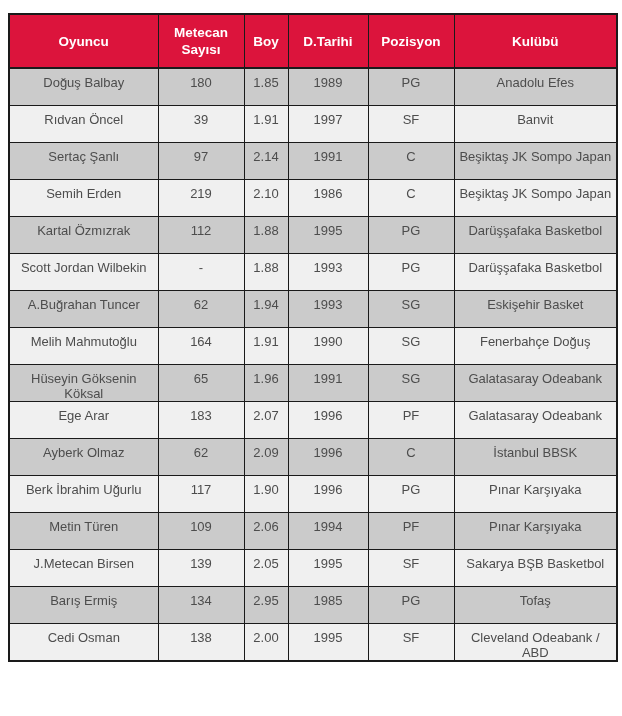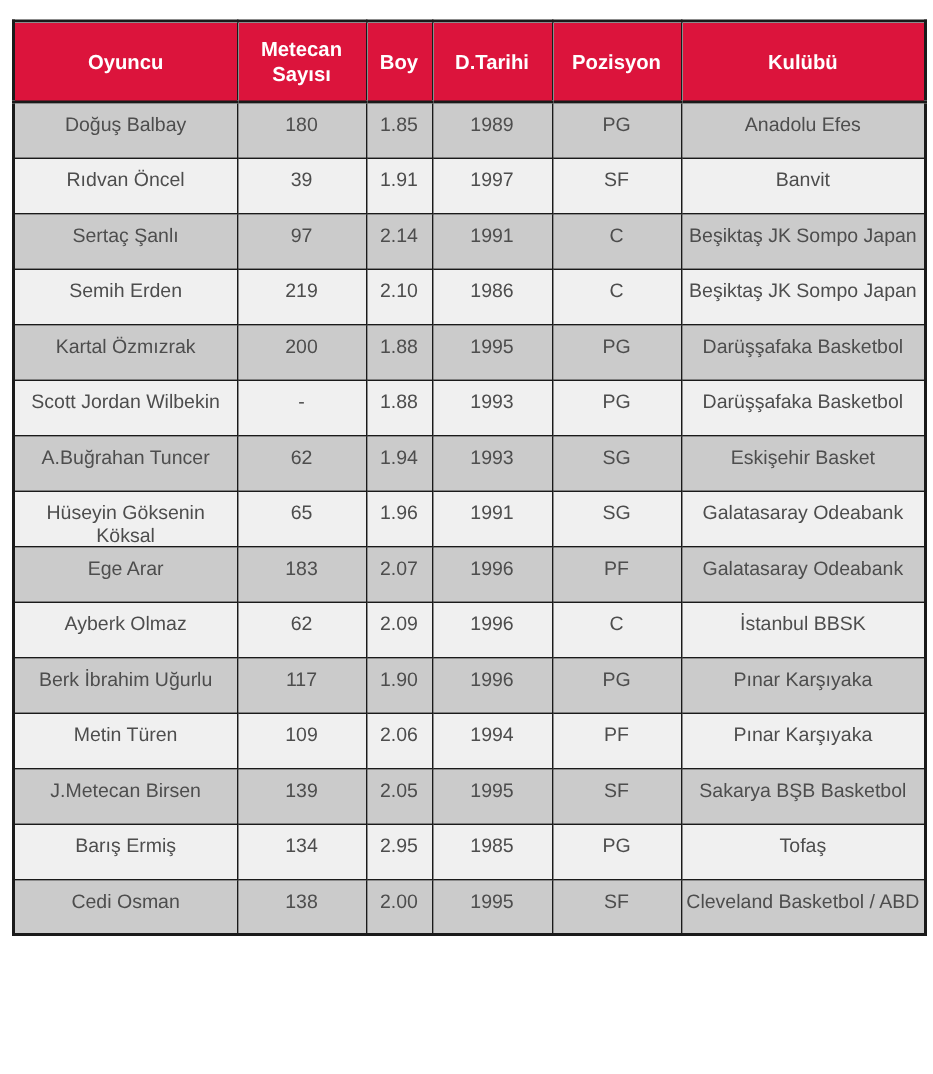--- a/index.html
+++ b/index.html
@@ -107,21 +107,21 @@
         <tr>
           <td>Semih Erden</td>
           <td>219</td>
           <td>2.10</td>
           <td>1986</td>
           <td>C</td>
           <td>Beşiktaş JK Sompo Japan</td>
         </tr>
         <tr>
           <td>Kartal Özmızrak</td>
-          <td>200</td>
+          <td>112</td>
           <td>1.88</td>
           <td>1995</td>
           <td>PG</td>
           <td>Darüşşafaka Basketbol</td>
         </tr>
         <tr>
           <td>Scott Jordan Wilbekin</td>
           <td>-</td>
           <td>1.88</td>
           <td>1993</td>
@@ -130,20 +130,28 @@
         </tr>
         <tr>
           <td>A.Buğrahan Tuncer</td>
           <td>62</td>
           <td>1.94</td>
           <td>1993</td>
           <td>SG</td>
           <td>Eskişehir Basket</td>
         </tr>
         <tr>
+          <td>Melih Mahmutoğlu</td>
+          <td>164</td>
+          <td>1.91</td>
+          <td>1990</td>
+          <td>SG</td>
+          <td>Fenerbahçe Doğuş</td>
+        </tr>
+        <tr>
           <td>Hüseyin Göksenin Köksal</td>
           <td>65</td>
           <td>1.96</td>
           <td>1991</td>
           <td>SG</td>
           <td>Galatasaray Odeabank</td>
         </tr>
         <tr>
           <td>Ege Arar</td>
           <td>183</td>
@@ -191,17 +199,17 @@
           <td>1985</td>
           <td>PG</td>
           <td>Tofaş</td>
         </tr>
         <tr>
           <td>Cedi Osman</td>
           <td>138</td>
           <td>2.00</td>
           <td>1995</td>
           <td>SF</td>
-          <td>Cleveland Basketbol / ABD</td>
+          <td>Cleveland Odeabank / ABD</td>
         </tr>
       </tbody>
   </table>
 </div>
 
 </body></html>

